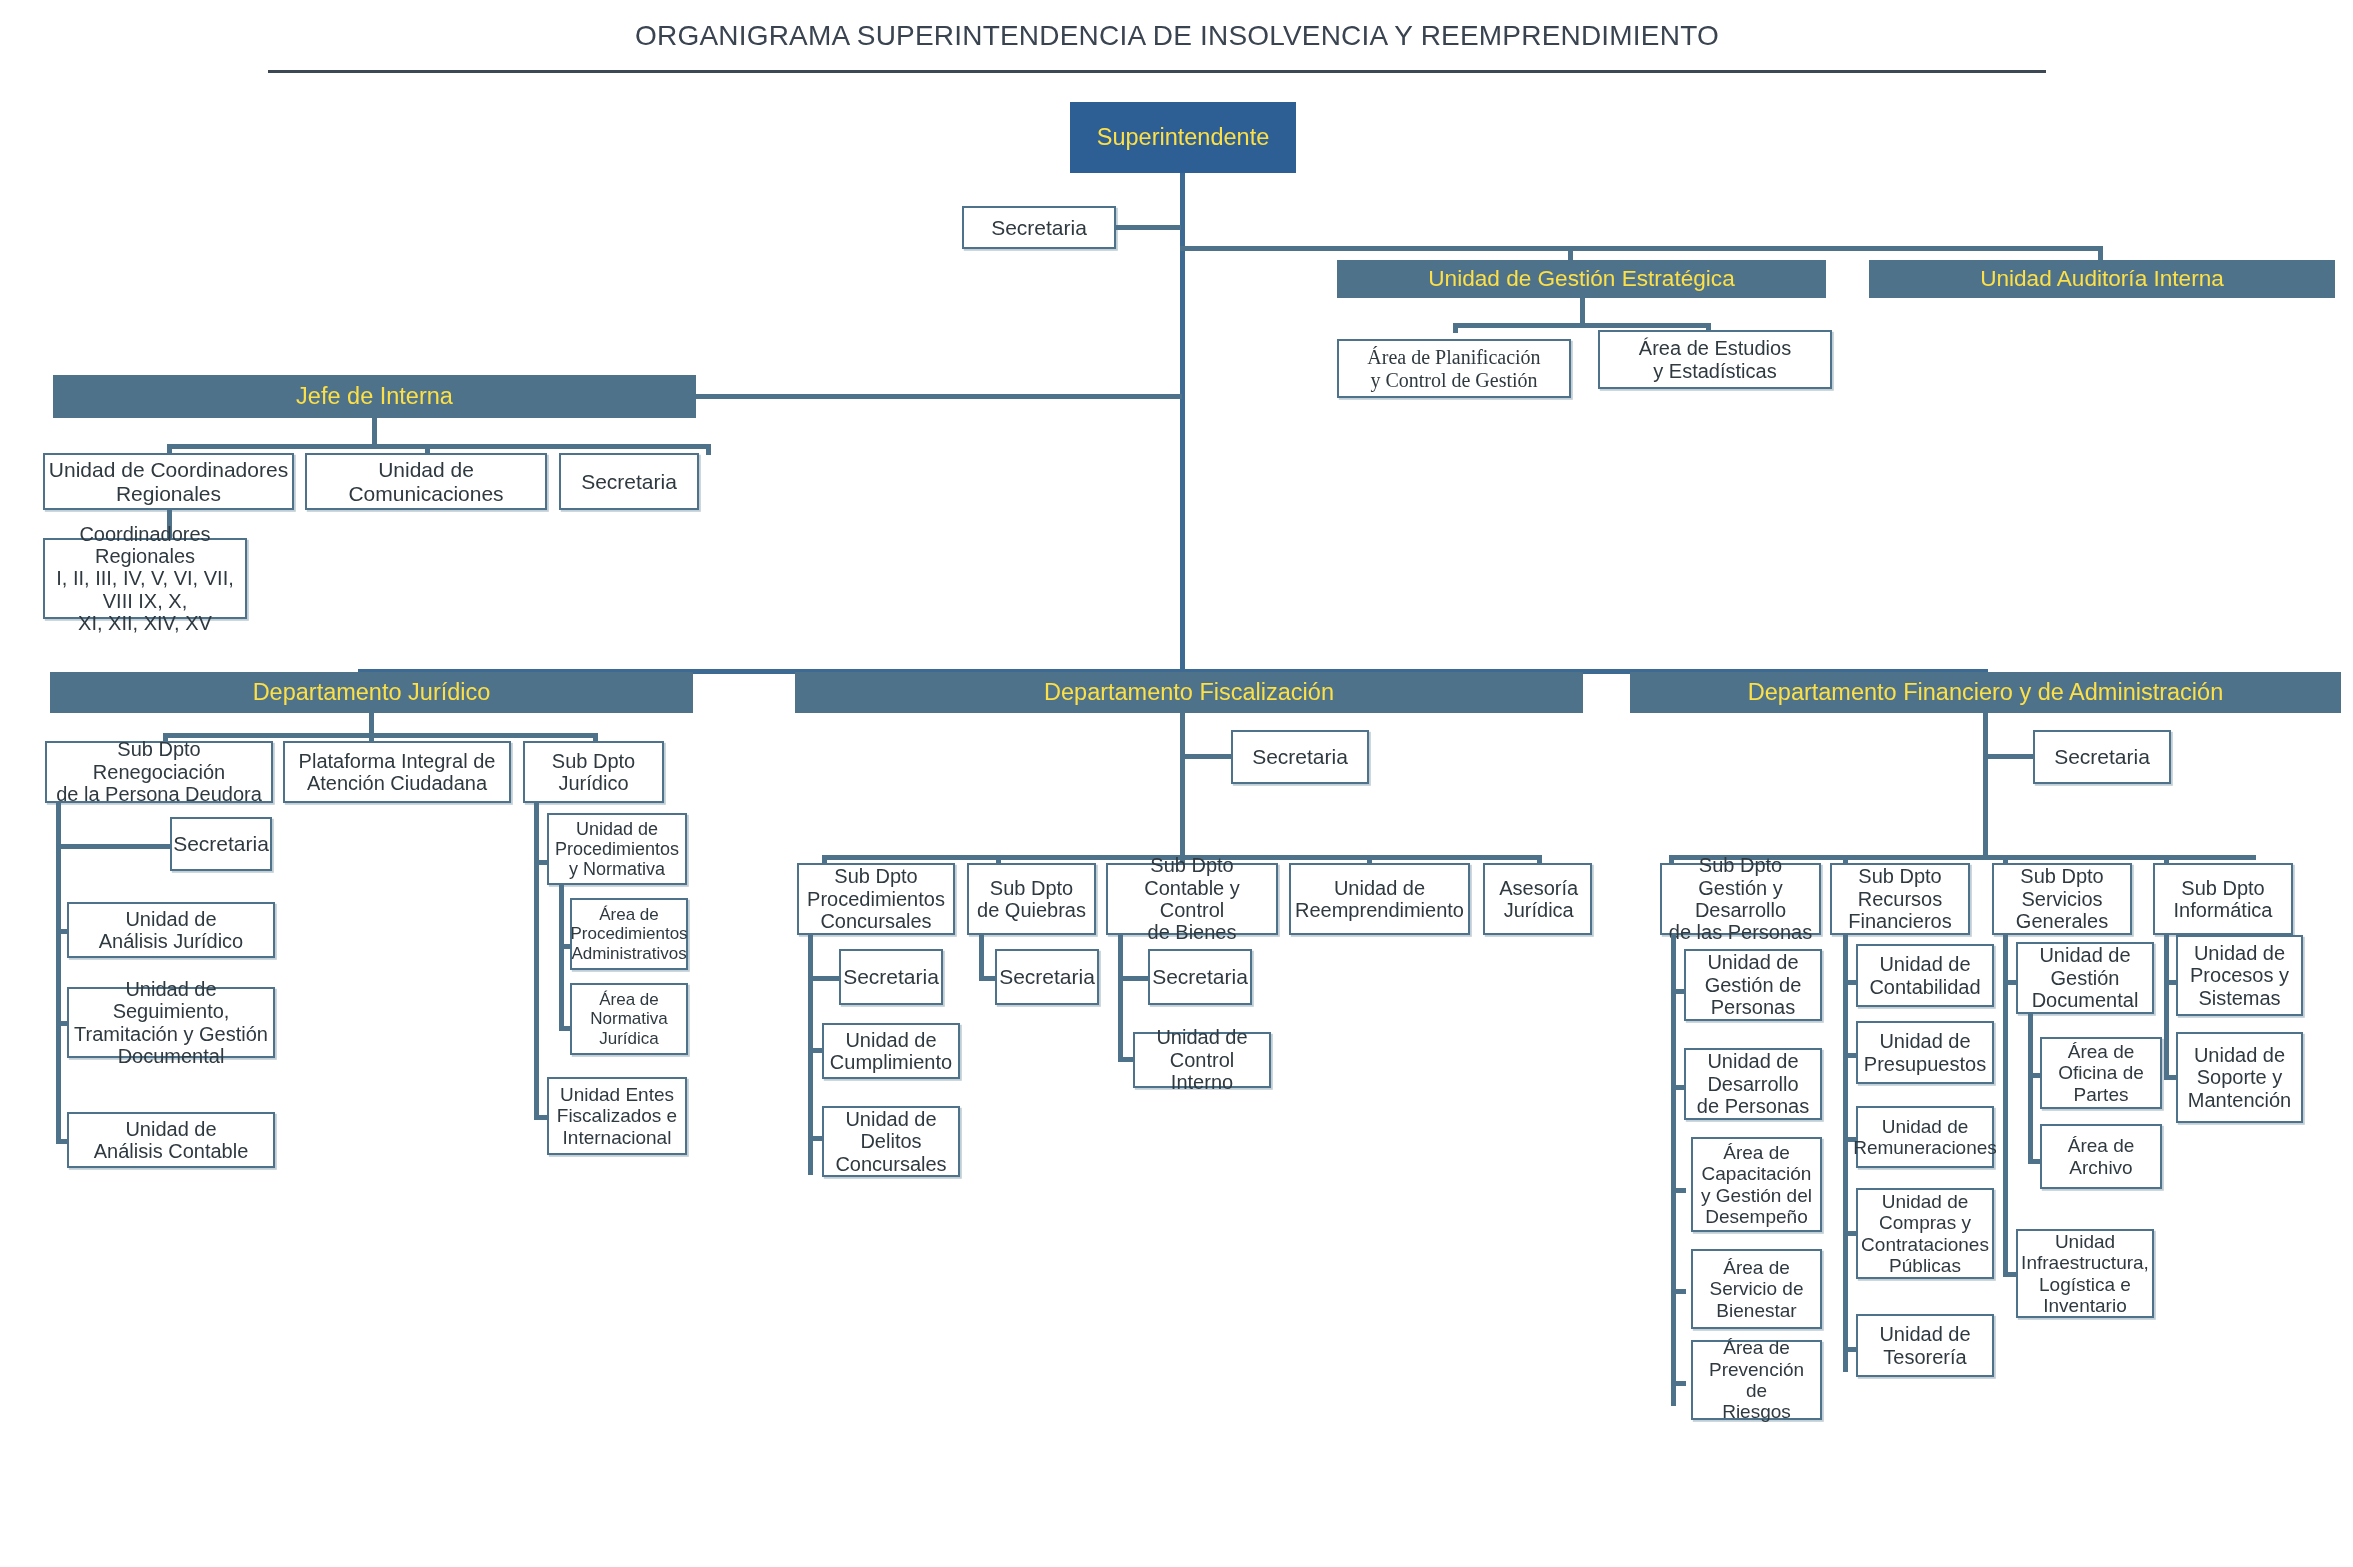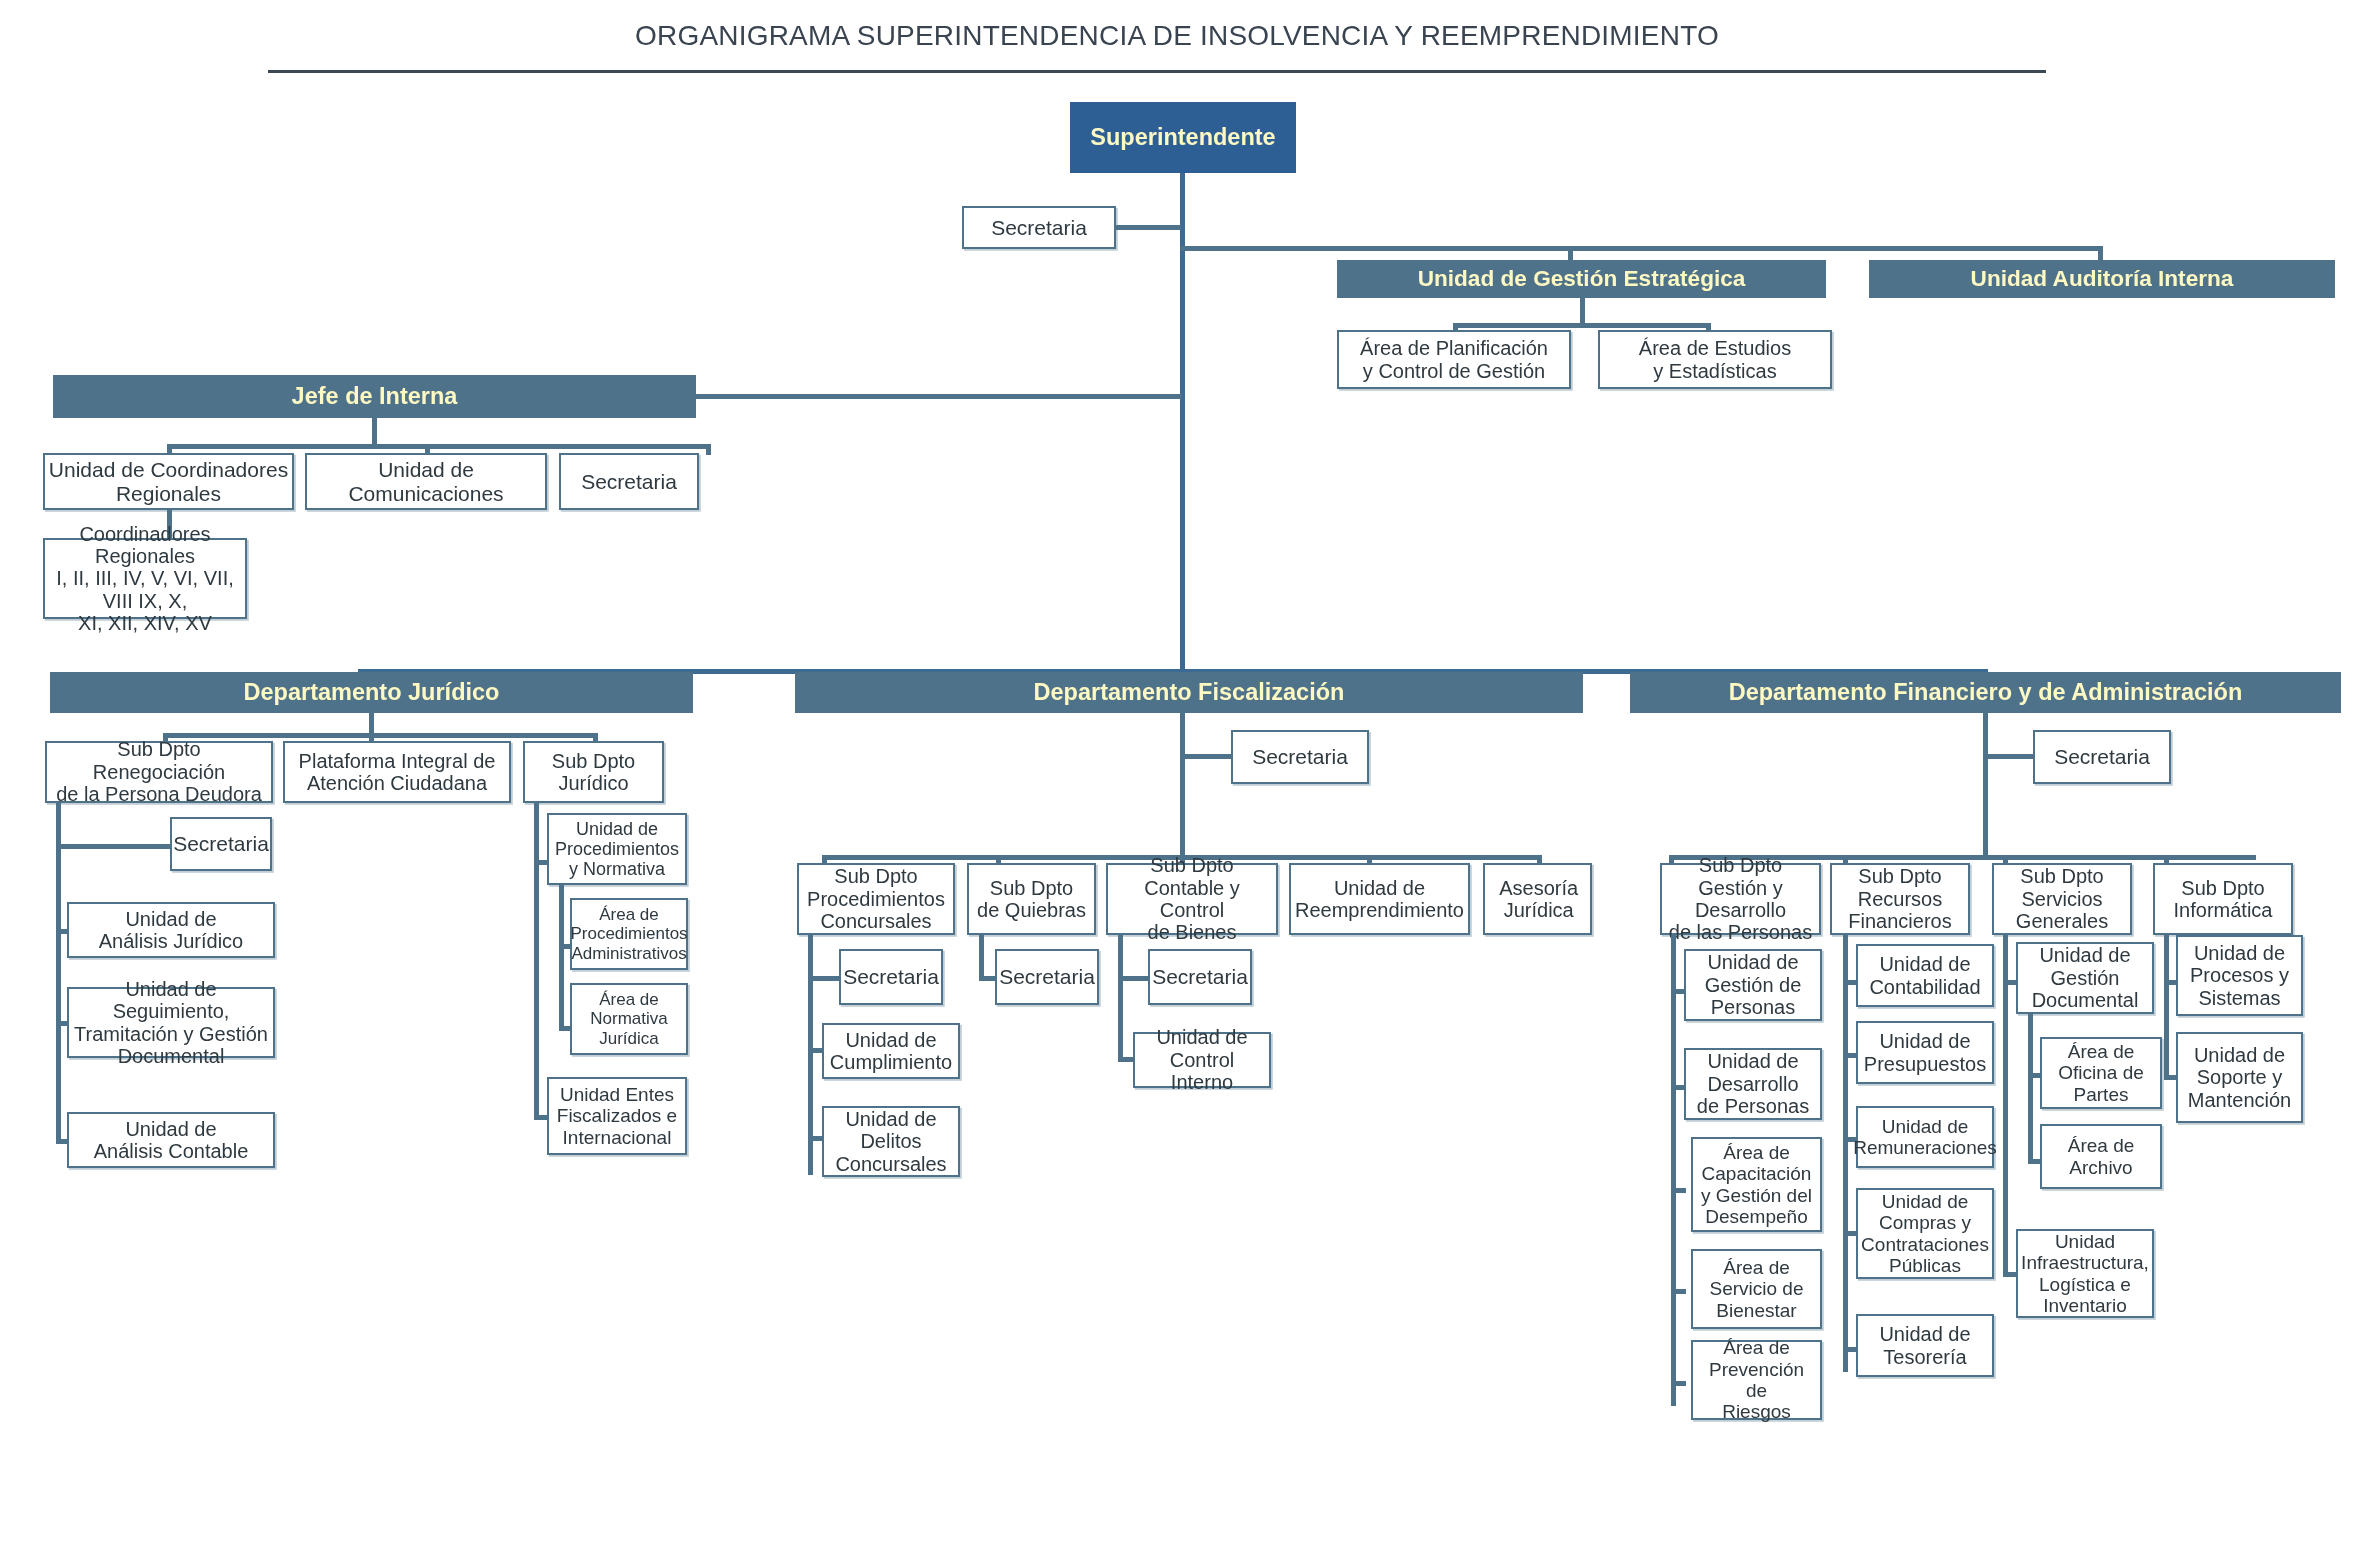--- a/index.html
+++ b/index.html
@@ -44,25 +44,24 @@
     background:#ffffff;
     border:2.7px solid #4e7289;
     box-shadow:1.8px 1.8px 0 rgba(78,114,137,.35);
     padding:1.8px 3.6px;
   }
   .bar{
     position:absolute;
     box-sizing:border-box;
     display:flex;align-items:center;justify-content:center;
     text-align:right;
-    color:#fef9c3;
+    color:#fde047;
     background:#4e7289;
     border:none;
     line-height:1.1;
-    font-weight:bold;
   }
   .bar-root{
     background:#2e5f94;
   }
   .fs26{font-size:23.5px;}
   .fs25{font-size:22.6px;}
   .fs23{font-size:21px;}
   .fs22{font-size:20px;}
   .fs21{font-size:19px;}
   .fs20{font-size:18px;}
@@ -88,21 +87,21 @@
   <div class="ln lnv" style="left:2098px;top:246px;height:15.4px;"></div>
 
   <div class="bar fs25" style="left:1337px;top:260px;width:489px;height:38px;">Unidad de Gestión Estratégica</div>
   <div class="bar fs25" style="left:1869px;top:260px;width:466px;height:38px;">Unidad Auditoría Interna</div>
 
   <div class="ln lnv" style="left:1580px;top:298px;height:28px;"></div>
   <div class="ln lnh" style="left:1453px;top:323px;width:258px;"></div>
   <div class="ln lnv" style="left:1453px;top:323px;height:10px;"></div>
   <div class="ln lnv" style="left:1706px;top:323px;height:10px;"></div>
 
-  <div class="box fs22" style="left:1337px;top:330px;width:234px;height:59px;">Área de Planificación<br>y Control de Gestión</div>
+  <div class="box fs22" style="left:1337px;top:339px;width:234px;height:59px;font-family:Liberation Serif, serif;">Área de Planificación<br>y Control de Gestión</div>
   <div class="box fs22" style="left:1598px;top:330px;width:234px;height:59px;">Área de Estudios<br>y Estadísticas</div>
 
   <div class="bar fs26" style="left:53px;top:375px;width:643px;height:43px;">Jefe de Interna</div>
   <div class="ln lnh" style="left:693px;top:394px;width:489px;"></div>
 
   <div class="ln lnv" style="left:372px;top:418px;height:28px;"></div>
   <div class="ln lnh" style="left:167px;top:444px;width:543px;"></div>
   <div class="ln lnv" style="left:167px;top:444px;height:11px;"></div>
   <div class="ln lnv" style="left:425px;top:444px;height:11px;"></div>
   <div class="ln lnv" style="left:706px;top:444px;height:11px;"></div>

